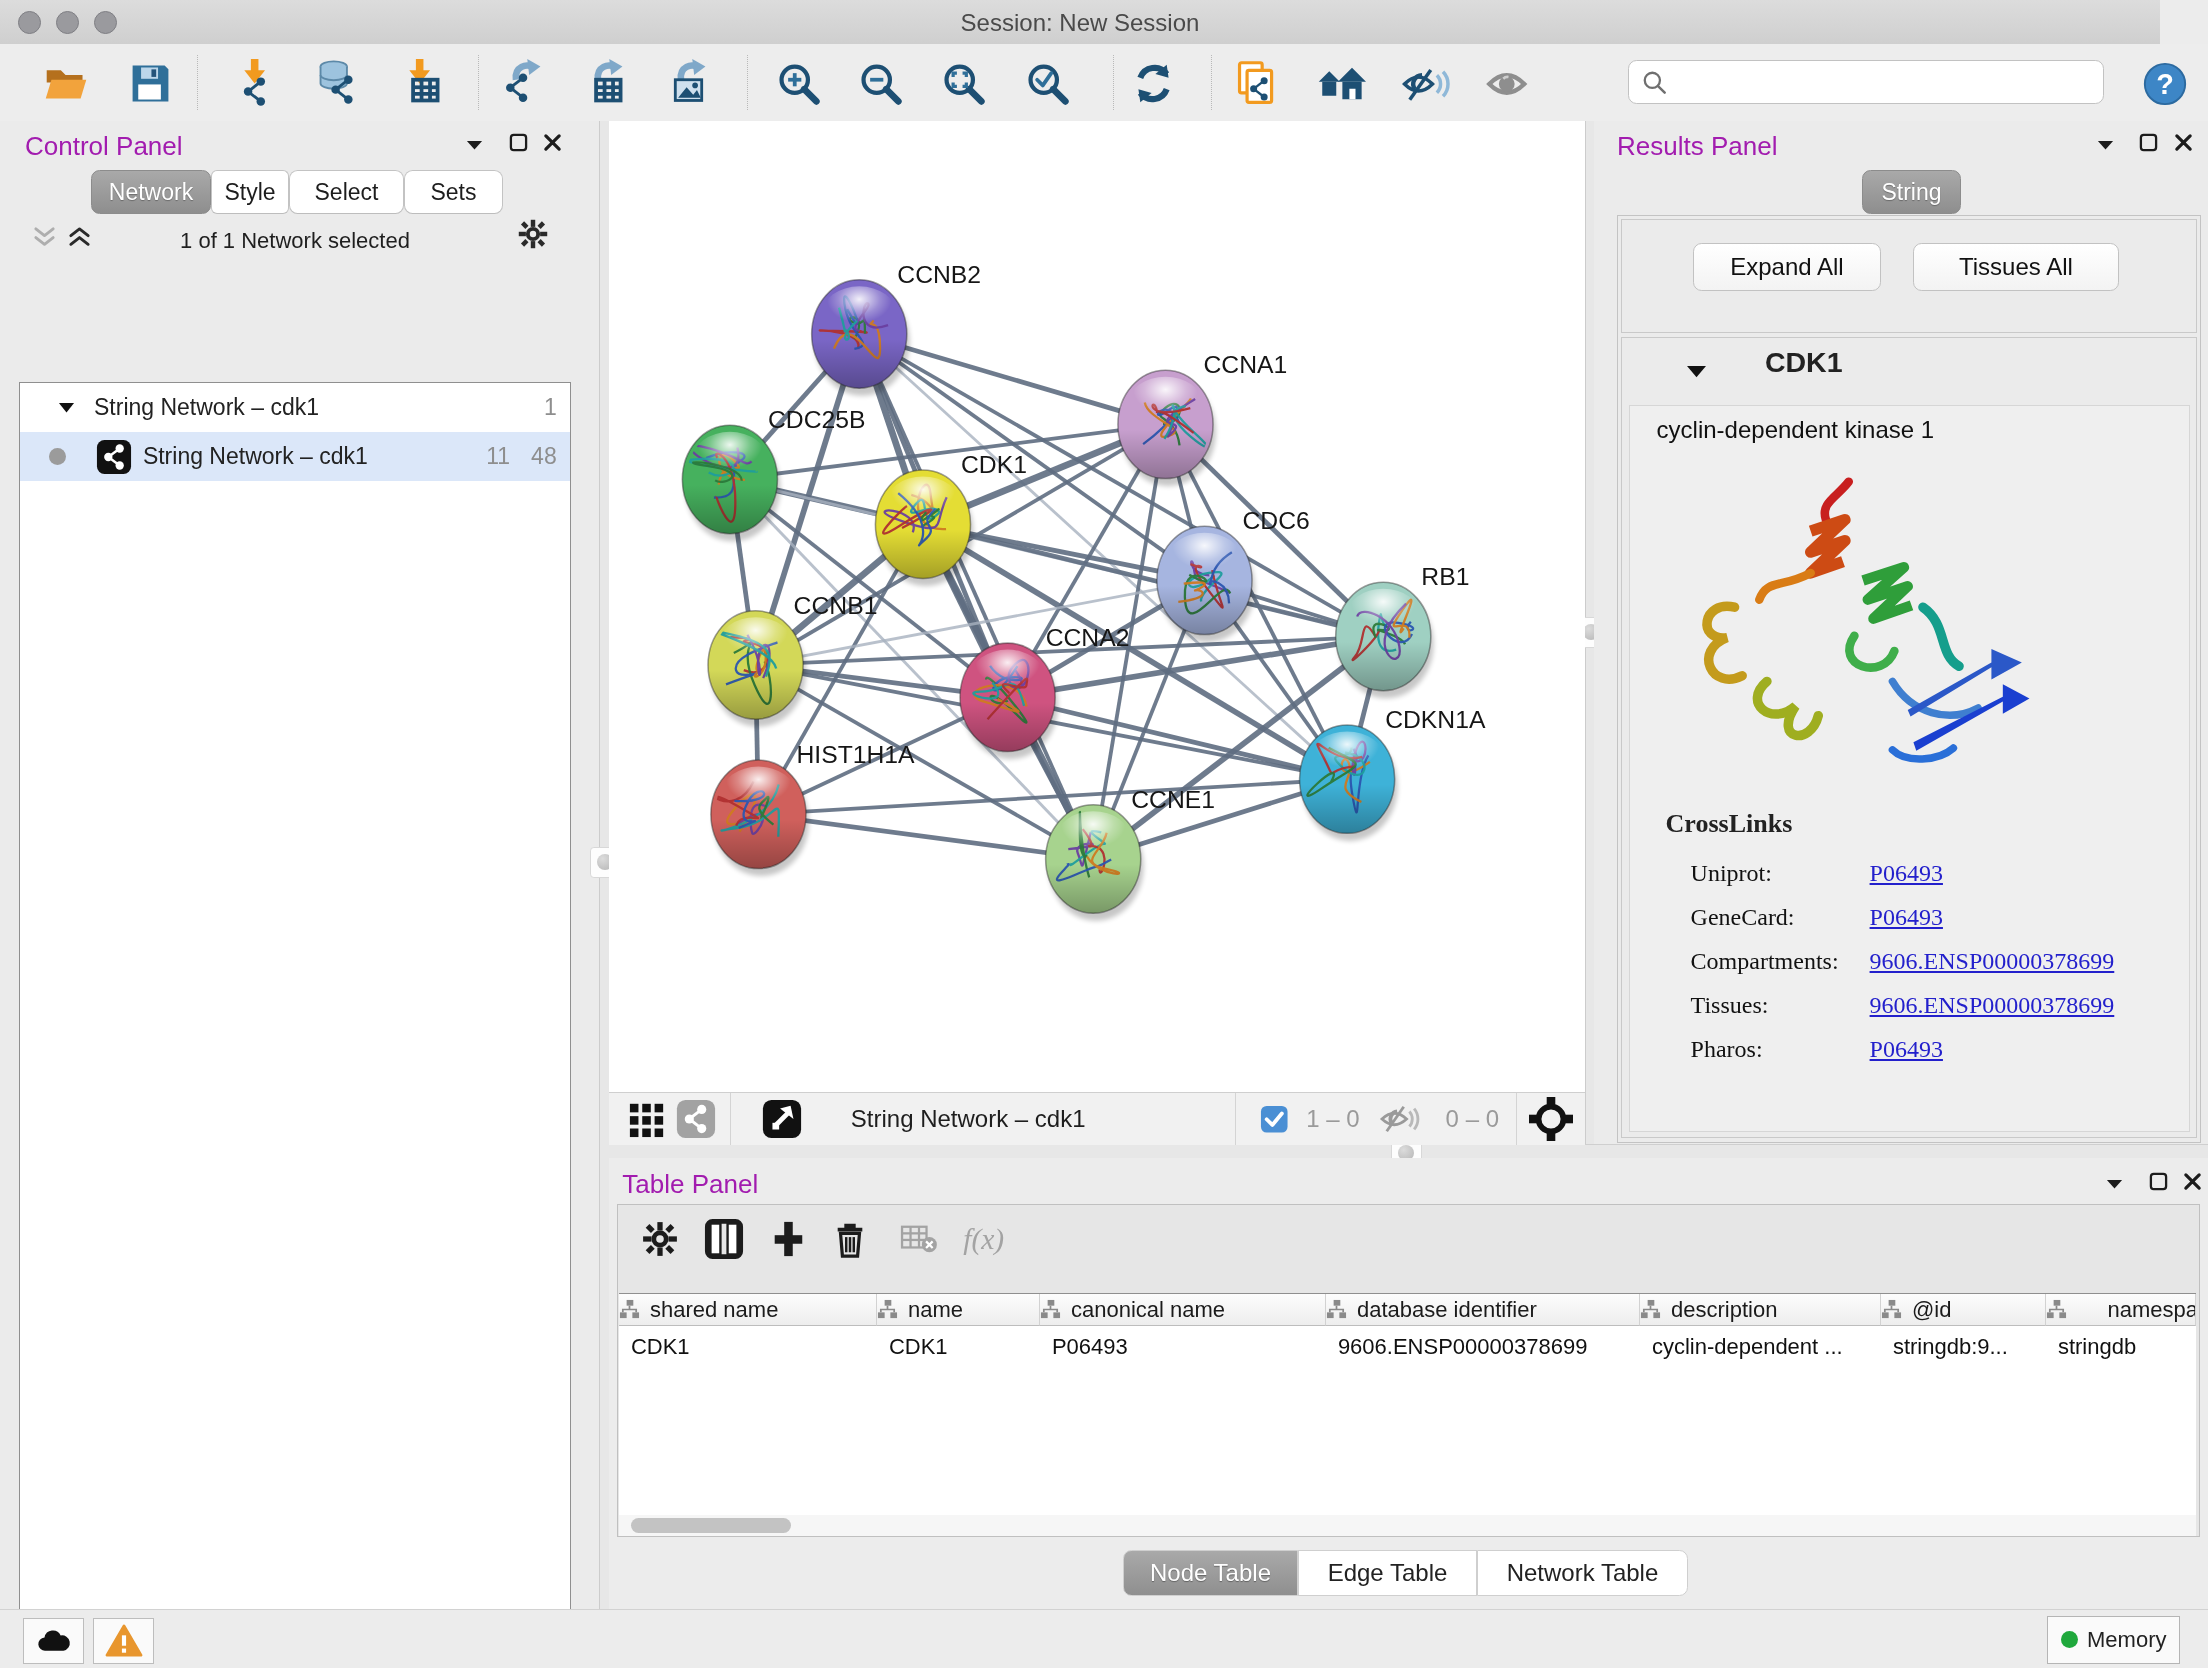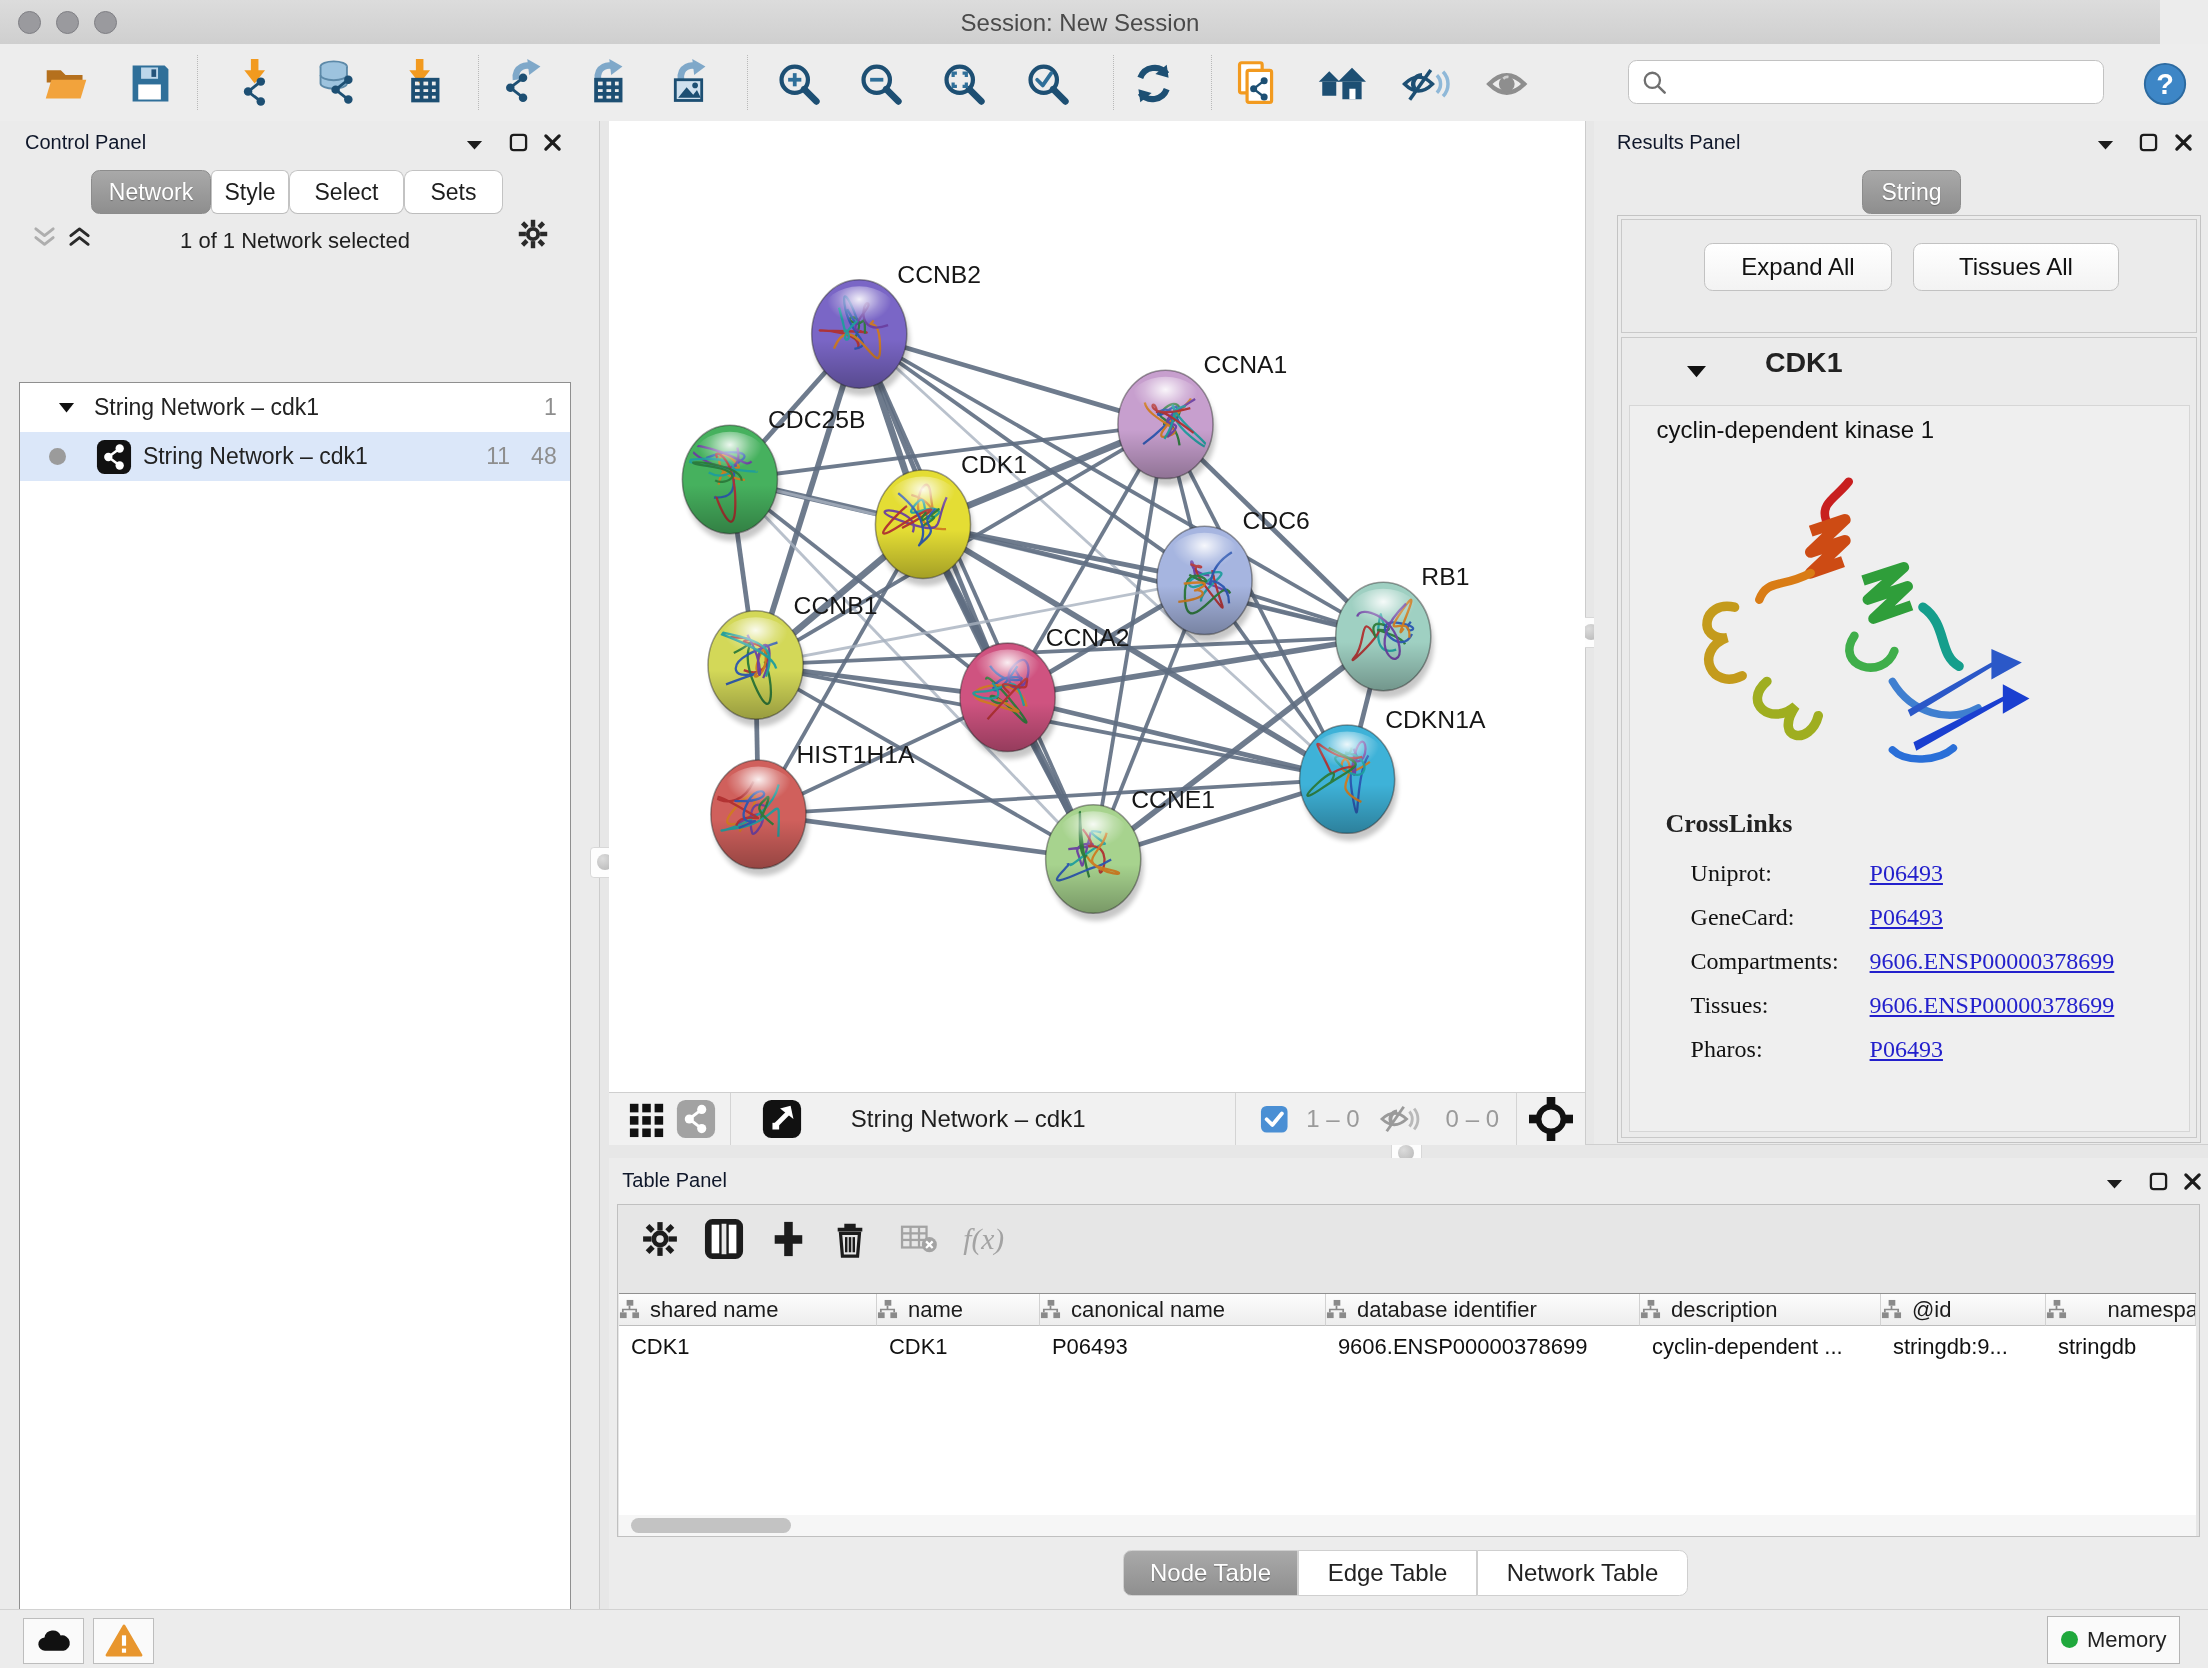--- a/index.html
+++ b/index.html
@@ -12,21 +12,21 @@
   .tl-dot{width:21px;height:21px;border-radius:50%;background:#9a9a9e;border:1px solid #7f7f84;top:10.5px;}
   #win-title{width:100%;text-align:center;top:8.6px;font-size:24px;color:#4a4a4a;}
   
   #toolbar{left:0;top:44px;width:2208px;height:77px;background:#ededed;border-bottom:1px solid #c4c4c4;}
   .tbi{top:15px;width:49px;height:49px;display:flex;align-items:center;justify-content:center;cursor:default;}
   .tbsep{top:11.4px;width:0;height:55px;border-left:1.9px dotted #b9b9b9;}
   #search-wrap{left:1628px;top:16px;width:476px;height:44px;background:#fff;border:1px solid #c2c2c2;
     border-radius:8.6px;display:flex;align-items:center;padding-left:11.4px;box-sizing:border-box;}
   #search-input{border:none;outline:none;font-size:22px;width:409px;background:transparent;}
   
-  .panel-title{font-size:20px;color:#0f172a;}
+  .panel-title{font-size:26px;color:#a21caf;}
   .ph-ico{width:32px;height:28.5px;display:flex;align-items:center;justify-content:center;}
   .tab{height:44px;display:flex;align-items:center;justify-content:center;font-size:23px;
     background:#fff;border:1px solid #c3c3c3;border-bottom-color:#bdbdbd;color:#1d1d1d;box-sizing:border-box;}
   .tab.sel{background:linear-gradient(#a9a9a9,#8e8e8e);color:#fff;border-color:#8c8c8c;text-shadow:0 1px 1px rgba(0,0,0,.3);}
   .btn{background:linear-gradient(#ffffff,#f3f3f3);border:1px solid #c2c2c2;border-radius:8.6px;
     font-size:24px;display:flex;align-items:center;justify-content:center;color:#111;}
   
   #control-panel{left:0;top:121px;width:599px;height:1488px;background:#ebebeb;}
   #cp-tree{left:19px;top:261px;width:552px;height:1309px;background:#fff;border:1px solid #8f8f8f;box-sizing:border-box;}
   .tree-row{left:0;width:550px;height:49px;display:flex;align-items:center;font-size:23px;}
@@ -743,21 +743,21 @@
     <div class="abs ph-ico" style="left:573px;top:7.6px">
         <svg width="19" height="19" viewBox="0 0 20 20">
           <path d="M3 3 L17 17 M17 3 L3 17" stroke="#1c1c1c" stroke-width="3.4" stroke-linecap="round"></path>
         </svg>
       </div>
 
     <div class="tab sel abs" style="left:268px;top:49px;width:99px;border-radius:8.6px">String</div>
 
     <div id="rp-outer" class="abs">
       <div id="rp-btnbox" class="abs">
-        <div class="btn abs" style="left:82px;top:23px;width:186px;height:46px">Expand All</div>
+        <div class="btn abs" style="left:71px;top:23px;width:186px;height:46px">Expand All</div>
         <div class="btn abs" style="left:291px;top:23px;width:204px;height:46px">Tissues All</div>
       </div>
       <div id="rp-section" class="abs">
         <div class="abs ph-ico" style="left:59px;top:19px">
           <svg width="21" height="13.3" viewBox="0 0 22 14">
               <polygon points="1,1 21,1 11,13" fill="#111"></polygon>
             </svg>
           </div>
         <div class="abs" style="left:143px;top:7.6px;font-size:28.5px;font-weight:bold">CDK1</div>
         <div id="rp-inner" class="abs">

